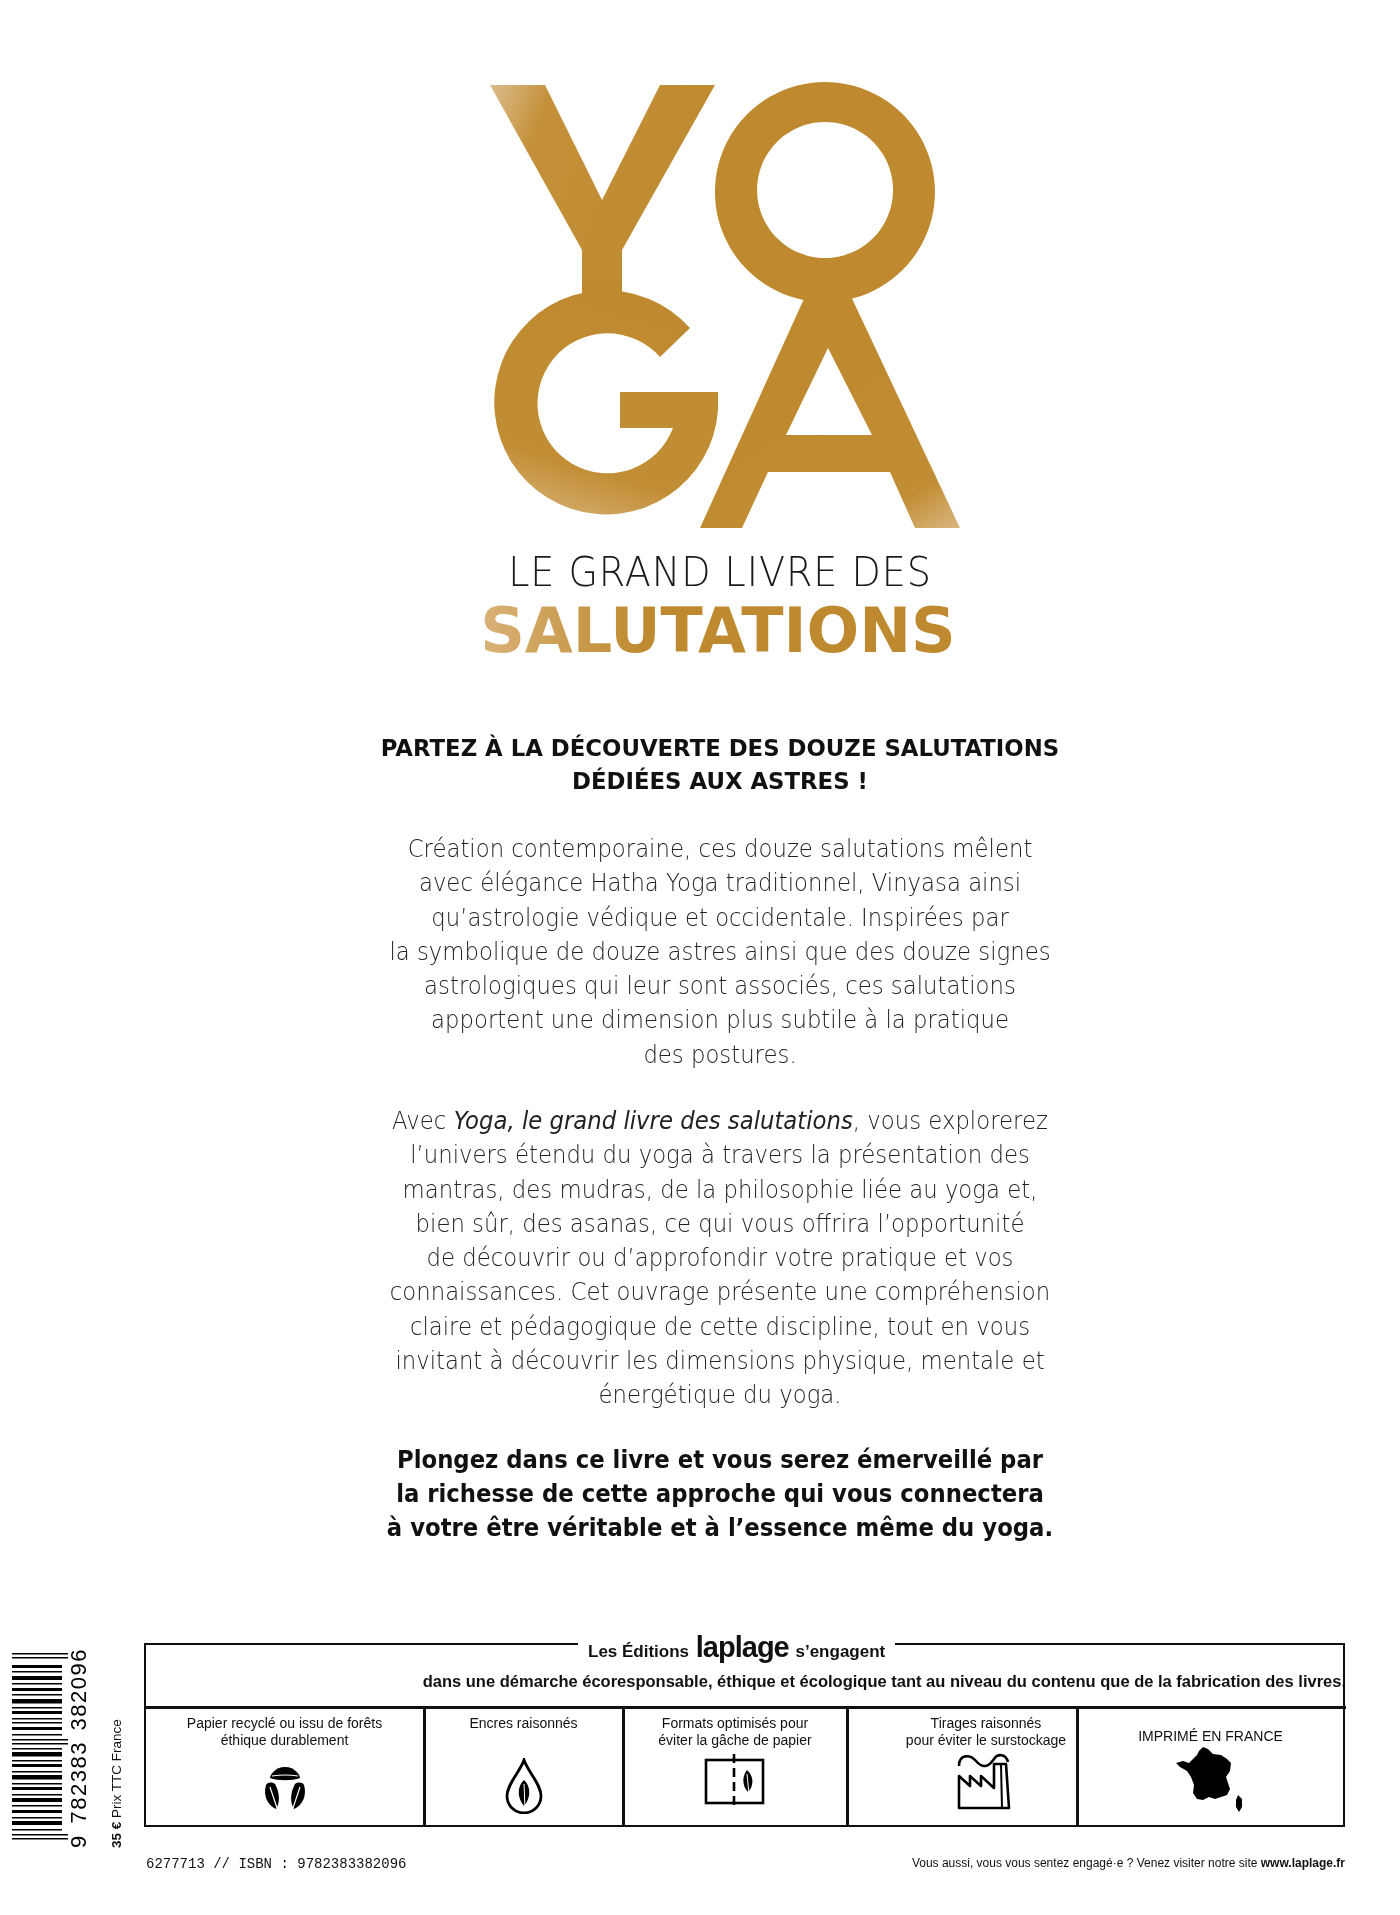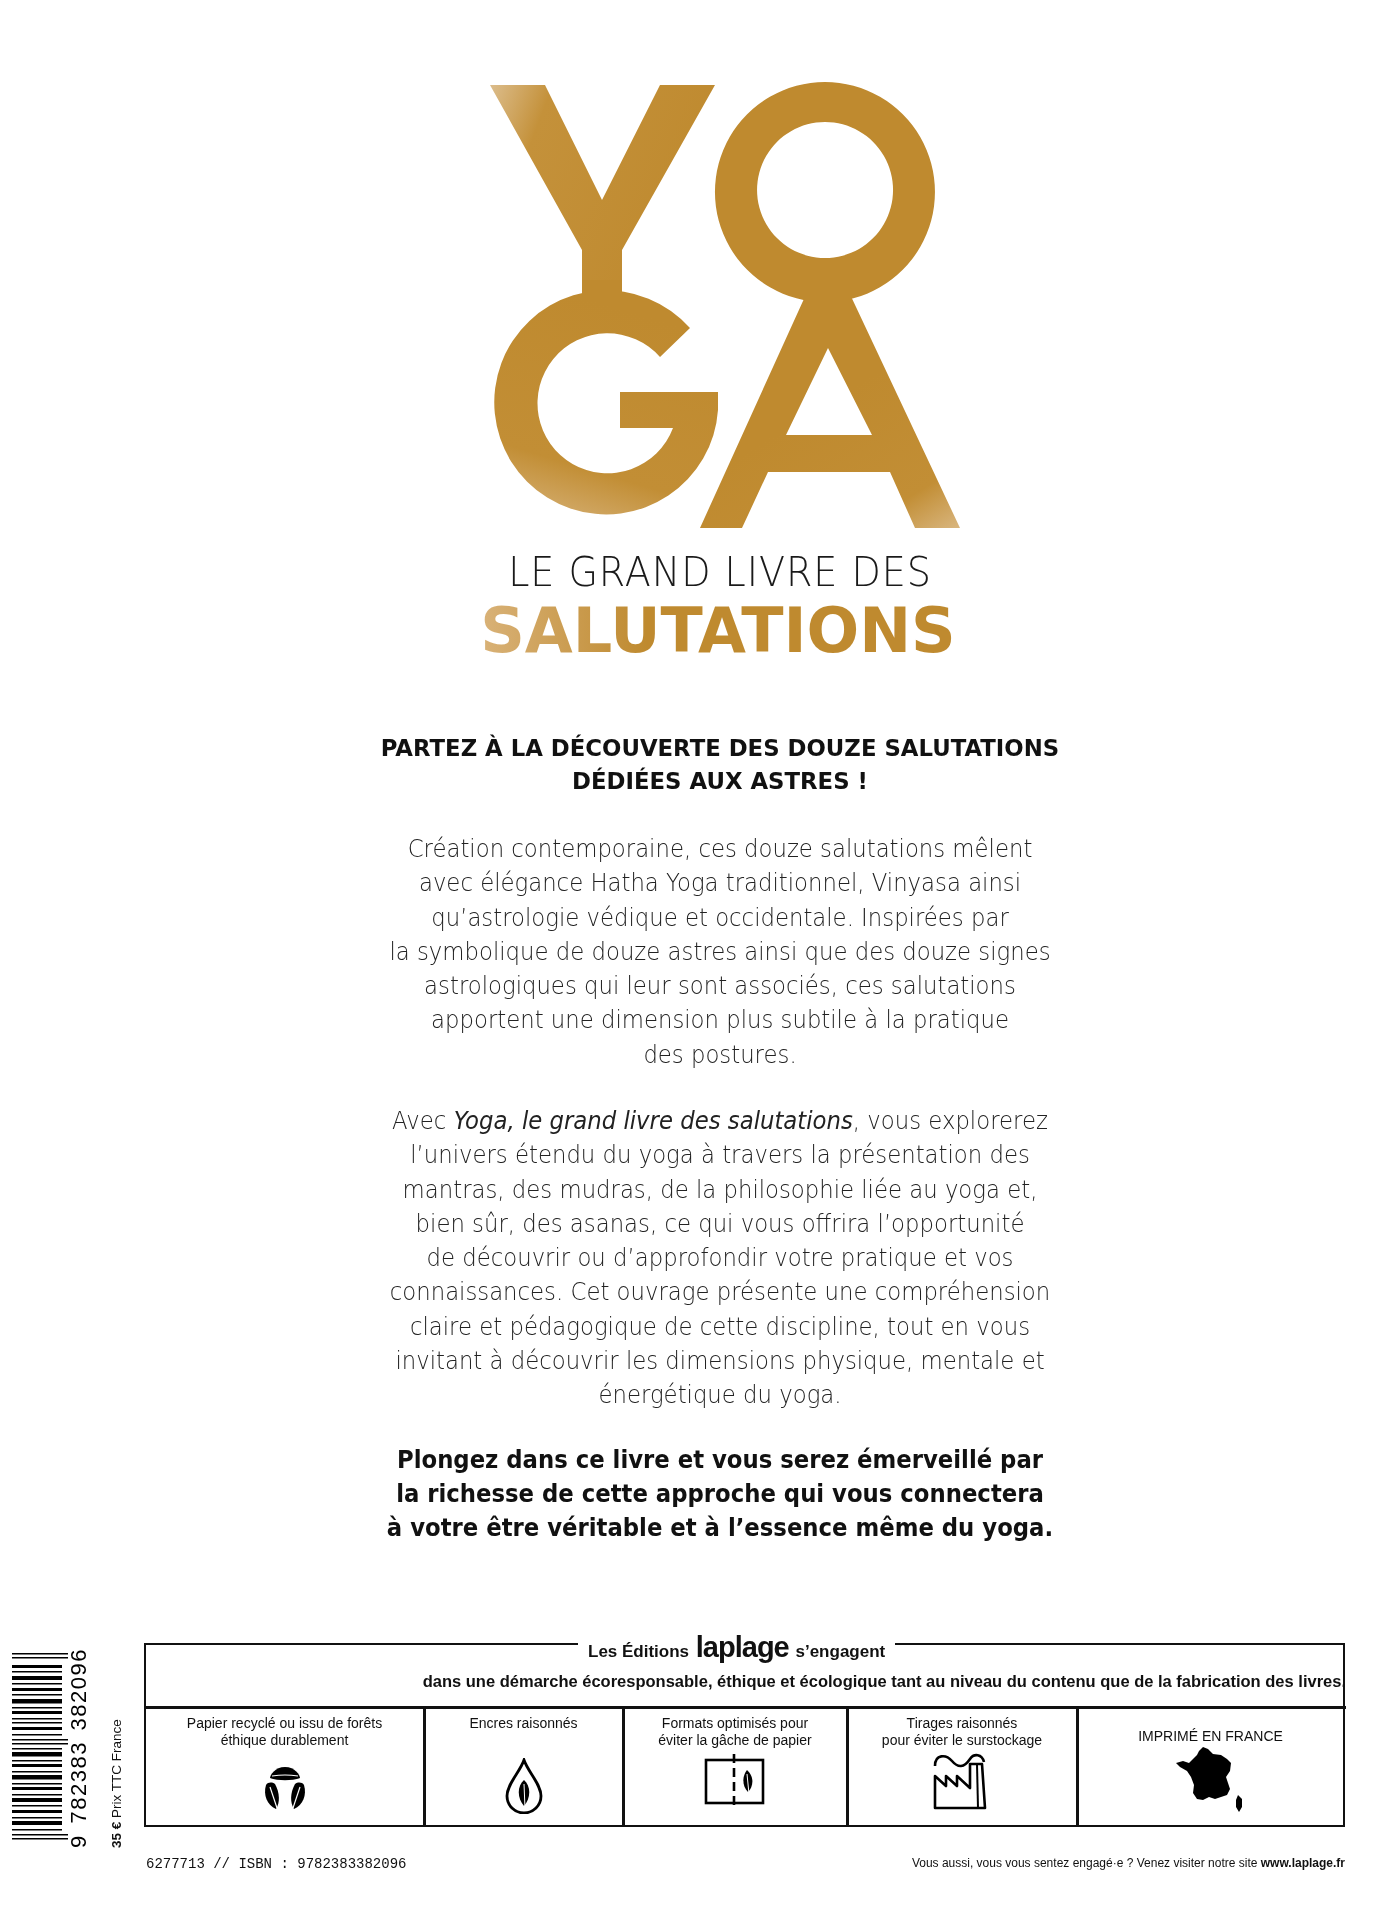--- a/index.html
+++ b/index.html
@@ -220,21 +220,21 @@
   <div class="ico" style="top:46px">
     <svg width="62" height="54" viewBox="0 0 62 54">
       <rect x="2" y="6" width="57" height="43" fill="none" stroke="#000" stroke-width="2.6"></rect>
       <line x1="30" y1="0" x2="30" y2="54" stroke="#000" stroke-width="2.6" stroke-dasharray="9,5"></line>
       <path d="M43 16 C50 22 50 32 44 38 C38 32 38 22 43 16 Z" fill="#000"></path>
       <path d="M43 20 L45 40" stroke="#fff" stroke-width="1"></path>
     </svg>
   </div>
 </div>
 
-<div class="eng-col" style="left:848px;width:228px">
+<div class="eng-col" style="left:872px;width:228px">
   <div class="txt">
     <div>Tirages raisonnés</div>
     <div>pour éviter le surstockage</div>
   </div>
   <div class="ico" style="top:44px">
     <svg width="60" height="58" viewBox="0 0 60 58">
       <path d="M3 14 C3 2 14 2 20 9 C26 16 32 16 38 7 C42 1 50 2 52 10" fill="none" stroke="#000" stroke-width="2.6"></path>
       <path d="M3 56 L3 24 L14 34 L14 24 L25 34 L25 24 L38 36 L38 12 L50 12 L53 56 Z" fill="none" stroke="#000" stroke-width="2.6" stroke-linejoin="round"></path>
       <line x1="45" y1="12" x2="46" y2="56" stroke="#000" stroke-width="2"></line>
     </svg>

